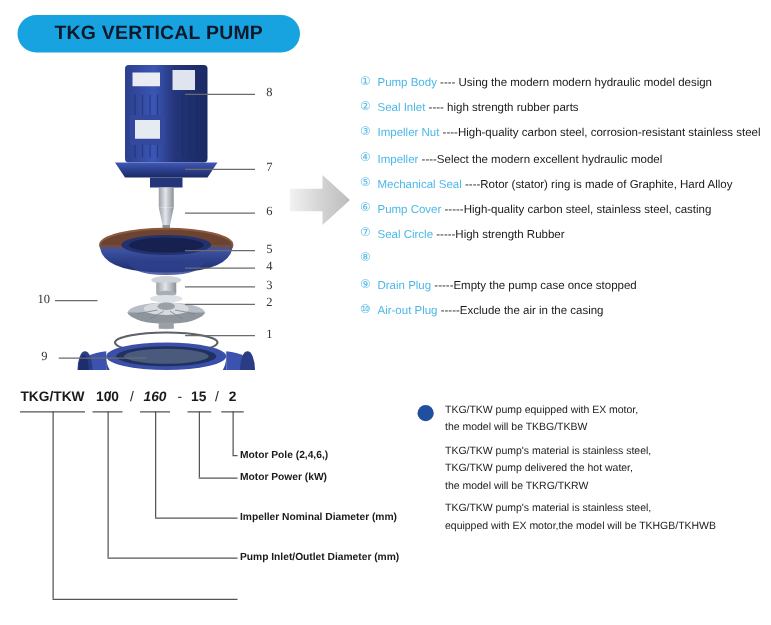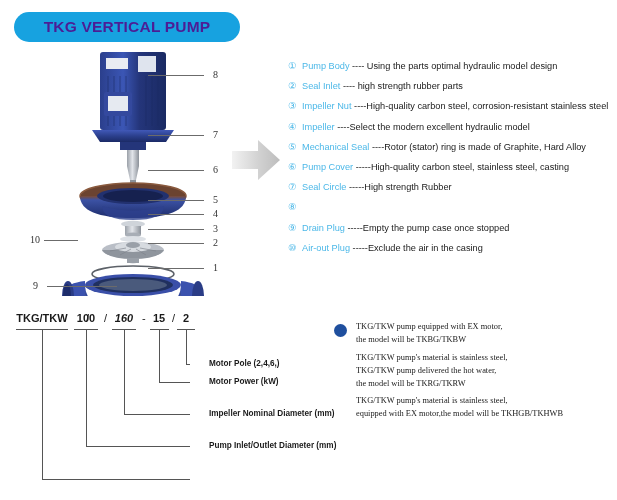--- a/index.html
+++ b/index.html
@@ -13,21 +13,21 @@
 
   
   .title-pill {
     position: absolute; left: 14px; top: 12px;
     width: 226px; height: 30px;
     background: #17a2e0;
     border-radius: 15px;
     display: flex; align-items: center; justify-content: center;
   }
   .title-pill span {
-    color: #4c1d95; font-weight: bold; font-size: 15.5px;
+    color: #0f172a; font-weight: bold; font-size: 15.5px;
     letter-spacing: 0.2px;
   }
 
   
   .pump-art { position: absolute; left: 48px; top: 48px; width: 170px; height: 248px; }
   .pump-art svg { display: block; }
 
   
   .callout-r {
     position: absolute;
@@ -77,31 +77,31 @@
   .code-sep {
     position: absolute; top: 0;
     font-size: 11px; color: #1a1a1a;
   }
   .seg-underline { position: absolute; height: 1px; background: #555; top: 17px; }
   .drop-line { position: absolute; width: 1px; background: #555; top: 17px; }
   .horiz-line { position: absolute; height: 1px; background: #555; }
   .code-label {
     position: absolute;
     font-size: 8.2px; font-weight: bold; color: #1a1a1a;
-    line-height: 10px; white-space: nowrap; margin-left: 17px;
+    line-height: 10px; white-space: nowrap;
   }
 
   
   .notes { position: absolute; left: 334px; top: 322px; width: 280px; }
   .note-bullet {
     position: absolute; left: 0; top: 2px;
     width: 13px; height: 13px; border-radius: 50%;
     background: #1f4f9e;
   }
-  .note-lines { margin-left: 22px; font-family: Liberation Serif, serif; }
+  .note-lines { margin-left: 22px; }
   .note-line {
     font-size: 8.4px; color: #1a1a1a;
     margin-bottom: 8.6px; white-space: nowrap;
   }
   .note-line.tight { margin-bottom: 4px; }
 </style>
 </head>
 <body>
 
 <div class="page">
@@ -273,21 +273,21 @@
           <stop offset="100%" stop-color="#bdbdbd"></stop>
         </linearGradient>
       </defs>
       <path d="M2 15 H28 V4 L50 24 L28 44 V33 H2 Z" fill="url(#arrG)"></path>
     </svg>
   </div>
 
   <div class="legend">
     <div class="legend-row">
       <span class="legend-num">①</span>
-      <span class="legend-txt"><span class="legend-part">Pump Body</span> <span class="legend-desc">---- Using the parts optimal hydraulic model design</span></span>
+      <span class="legend-txt"><span class="legend-part">Pump Body</span> <span class="legend-desc">---- Using the modern modern hydraulic model design</span></span>
     </div>
     <div class="legend-row">
       <span class="legend-num">②</span>
       <span class="legend-txt"><span class="legend-part">Seal Inlet</span> <span class="legend-desc">---- high strength rubber parts</span></span>
     </div>
     <div class="legend-row">
       <span class="legend-num">③</span>
       <span class="legend-txt"><span class="legend-part">Impeller Nut</span> <span class="legend-desc">----High-quality carbon steel, corrosion-resistant stainless steel</span></span>
     </div>
     <div class="legend-row">

